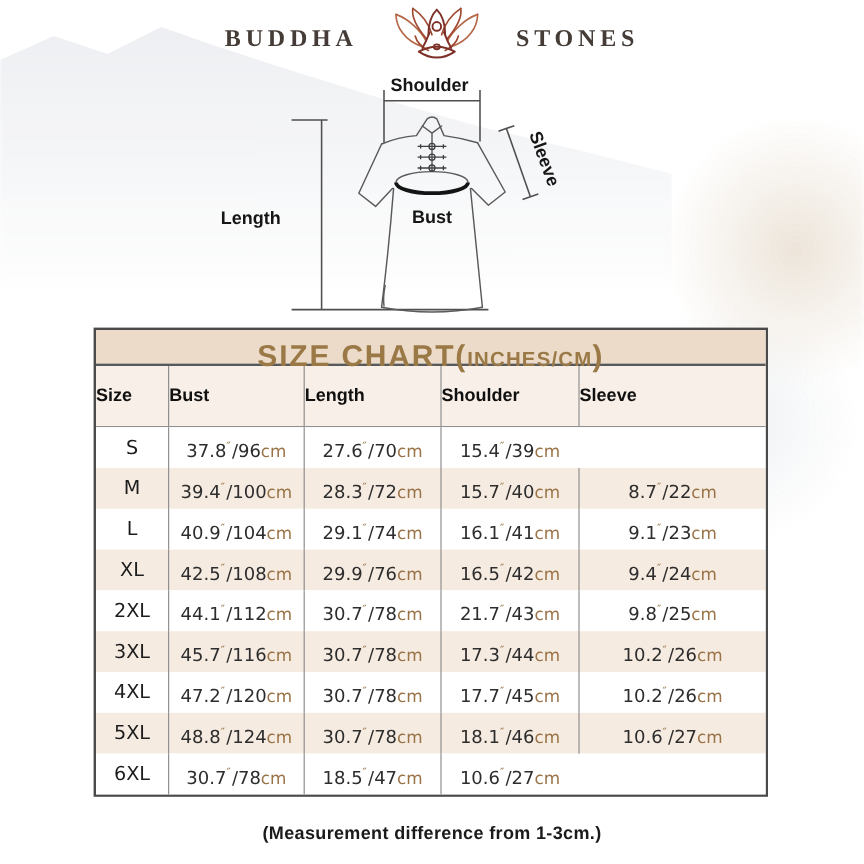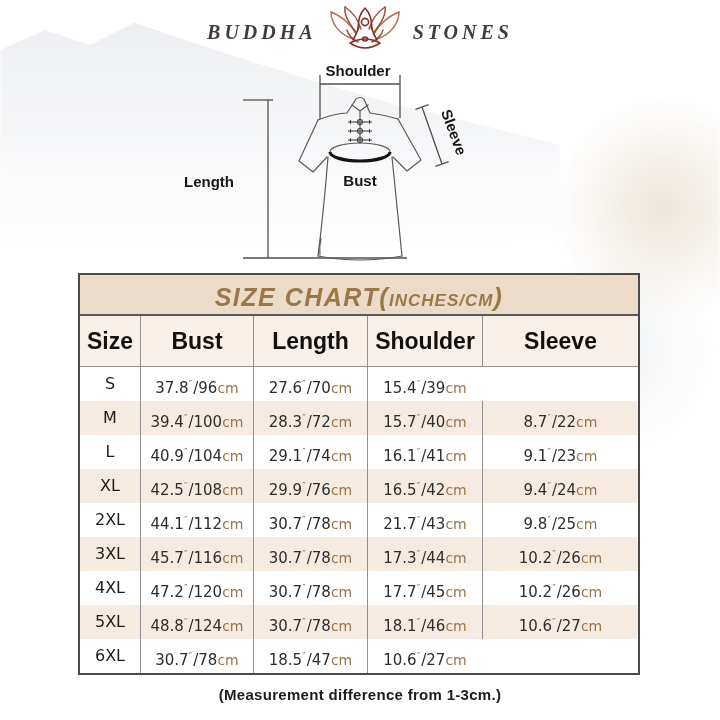--- a/index.html
+++ b/index.html
@@ -12,40 +12,40 @@
     clip-path:polygon(0 20%,8% 12%,16% 18%,24% 9%,33% 16%,44% 24%,57% 33%,71% 42%,86% 50%,100% 58%,100% 100%,0 100%);
     opacity:.85;filter:blur(1.5px);}
   .bg-right{position:absolute;right:0;top:100px;width:260px;height:360px;
     background:
       radial-gradient(ellipse 60% 45% at 78% 30%, #ebe2d6 0%, rgba(236,227,216,0) 70%),
       radial-gradient(ellipse 55% 40% at 60% 70%, #eef0f2 0%, rgba(239,240,242,0) 70%);
     opacity:.9;filter:blur(2px);}
 
   
   .brand{position:absolute;top:6px;left:0;right:0;display:flex;justify-content:center;
-         align-items:center;gap:10px;font-style:italic;}
+         align-items:center;gap:28px;}
   .brand-word{font-family:"Liberation Serif",serif;font-size:20px;font-weight:600;
               letter-spacing:4px;color:#453c37;}
   .lotus{display:block;}
 
   
   .diagram{position:absolute;left:180px;top:58px;}
   .dlabel{font-family:"Liberation Sans",sans-serif;font-weight:bold;font-size:15px;fill:#161616;}
 
   
   .size-table{position:absolute;left:78px;top:273px;width:562px;box-sizing:border-box;
               border:2px solid #4a4a4a;background:#fff;}
-  .title-bar{height:39px;line-height:45px;text-align:center;background:#ebdbc8;
-             white-space:nowrap;font-style:italic;}
+  .title-bar{height:28px;line-height:45px;text-align:center;background:#ebdbc8;
+             white-space:nowrap;}
   .t-main{font-size:25px;font-weight:bold;color:#9a7947;letter-spacing:1.5px;}
   .t-sub{font-size:17px;font-weight:bold;color:#9a7947;letter-spacing:1px;}
   .grid5{display:grid;grid-template-columns:60px 113px 114px 115px 1fr;}
   .head-row{height:50px;background:#f8efe8;border-top:2px solid #595959;
             border-bottom:1.5px solid #909090;}
-  .hcell{line-height:50px;text-align:center;font-size:23px;font-weight:bold;color:#101010;}
+  .hcell{line-height:50px;font-size:15px;font-weight:bold;color:#101010;}
   .bl{border-left:1.5px solid #909090;}
   .trow{height:34px;background:#ffffff;}
   .trow.alt{background:#f6ebe1;}
   .cell{line-height:34px;text-align:center;overflow:hidden;}
   .size-cell{font-family:"DejaVu Sans",sans-serif;font-size:16px;color:#1d1d1d;}
   .val-cell{font-family:"DejaVu Sans",sans-serif;font-size:15px;color:#2d2d2d;}
   .num{color:#2d2d2d;}
   .mk{font-size:9.5px;color:#93703f;vertical-align:super;margin-right:1px;}
   .un{color:#9a7448;font-size:14px;}
 

